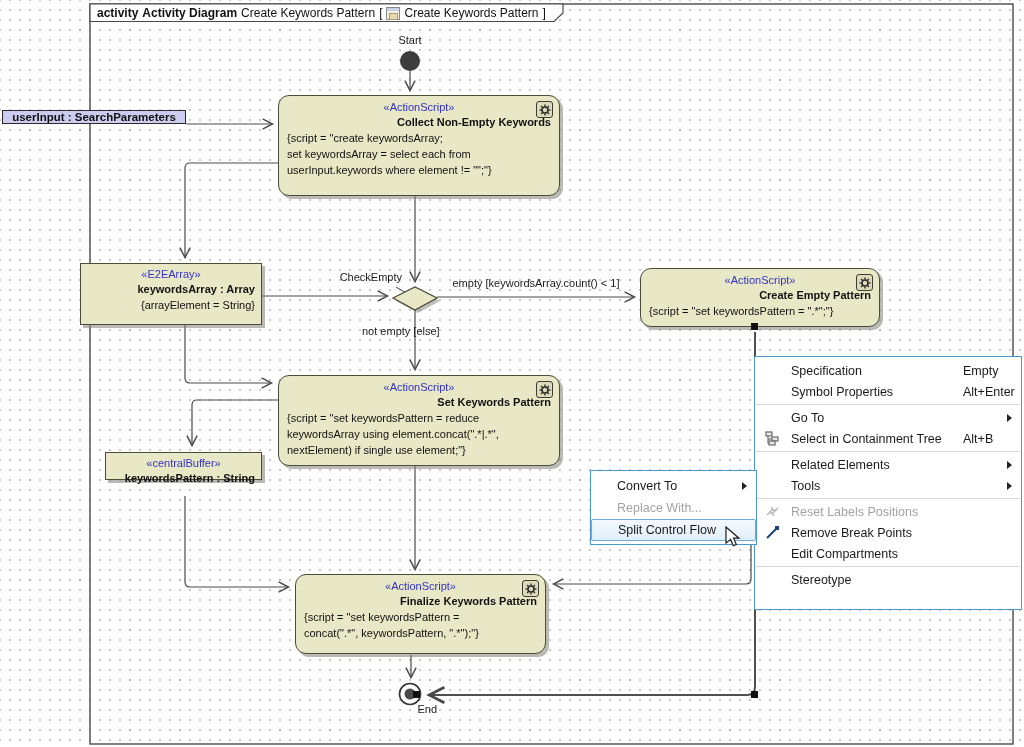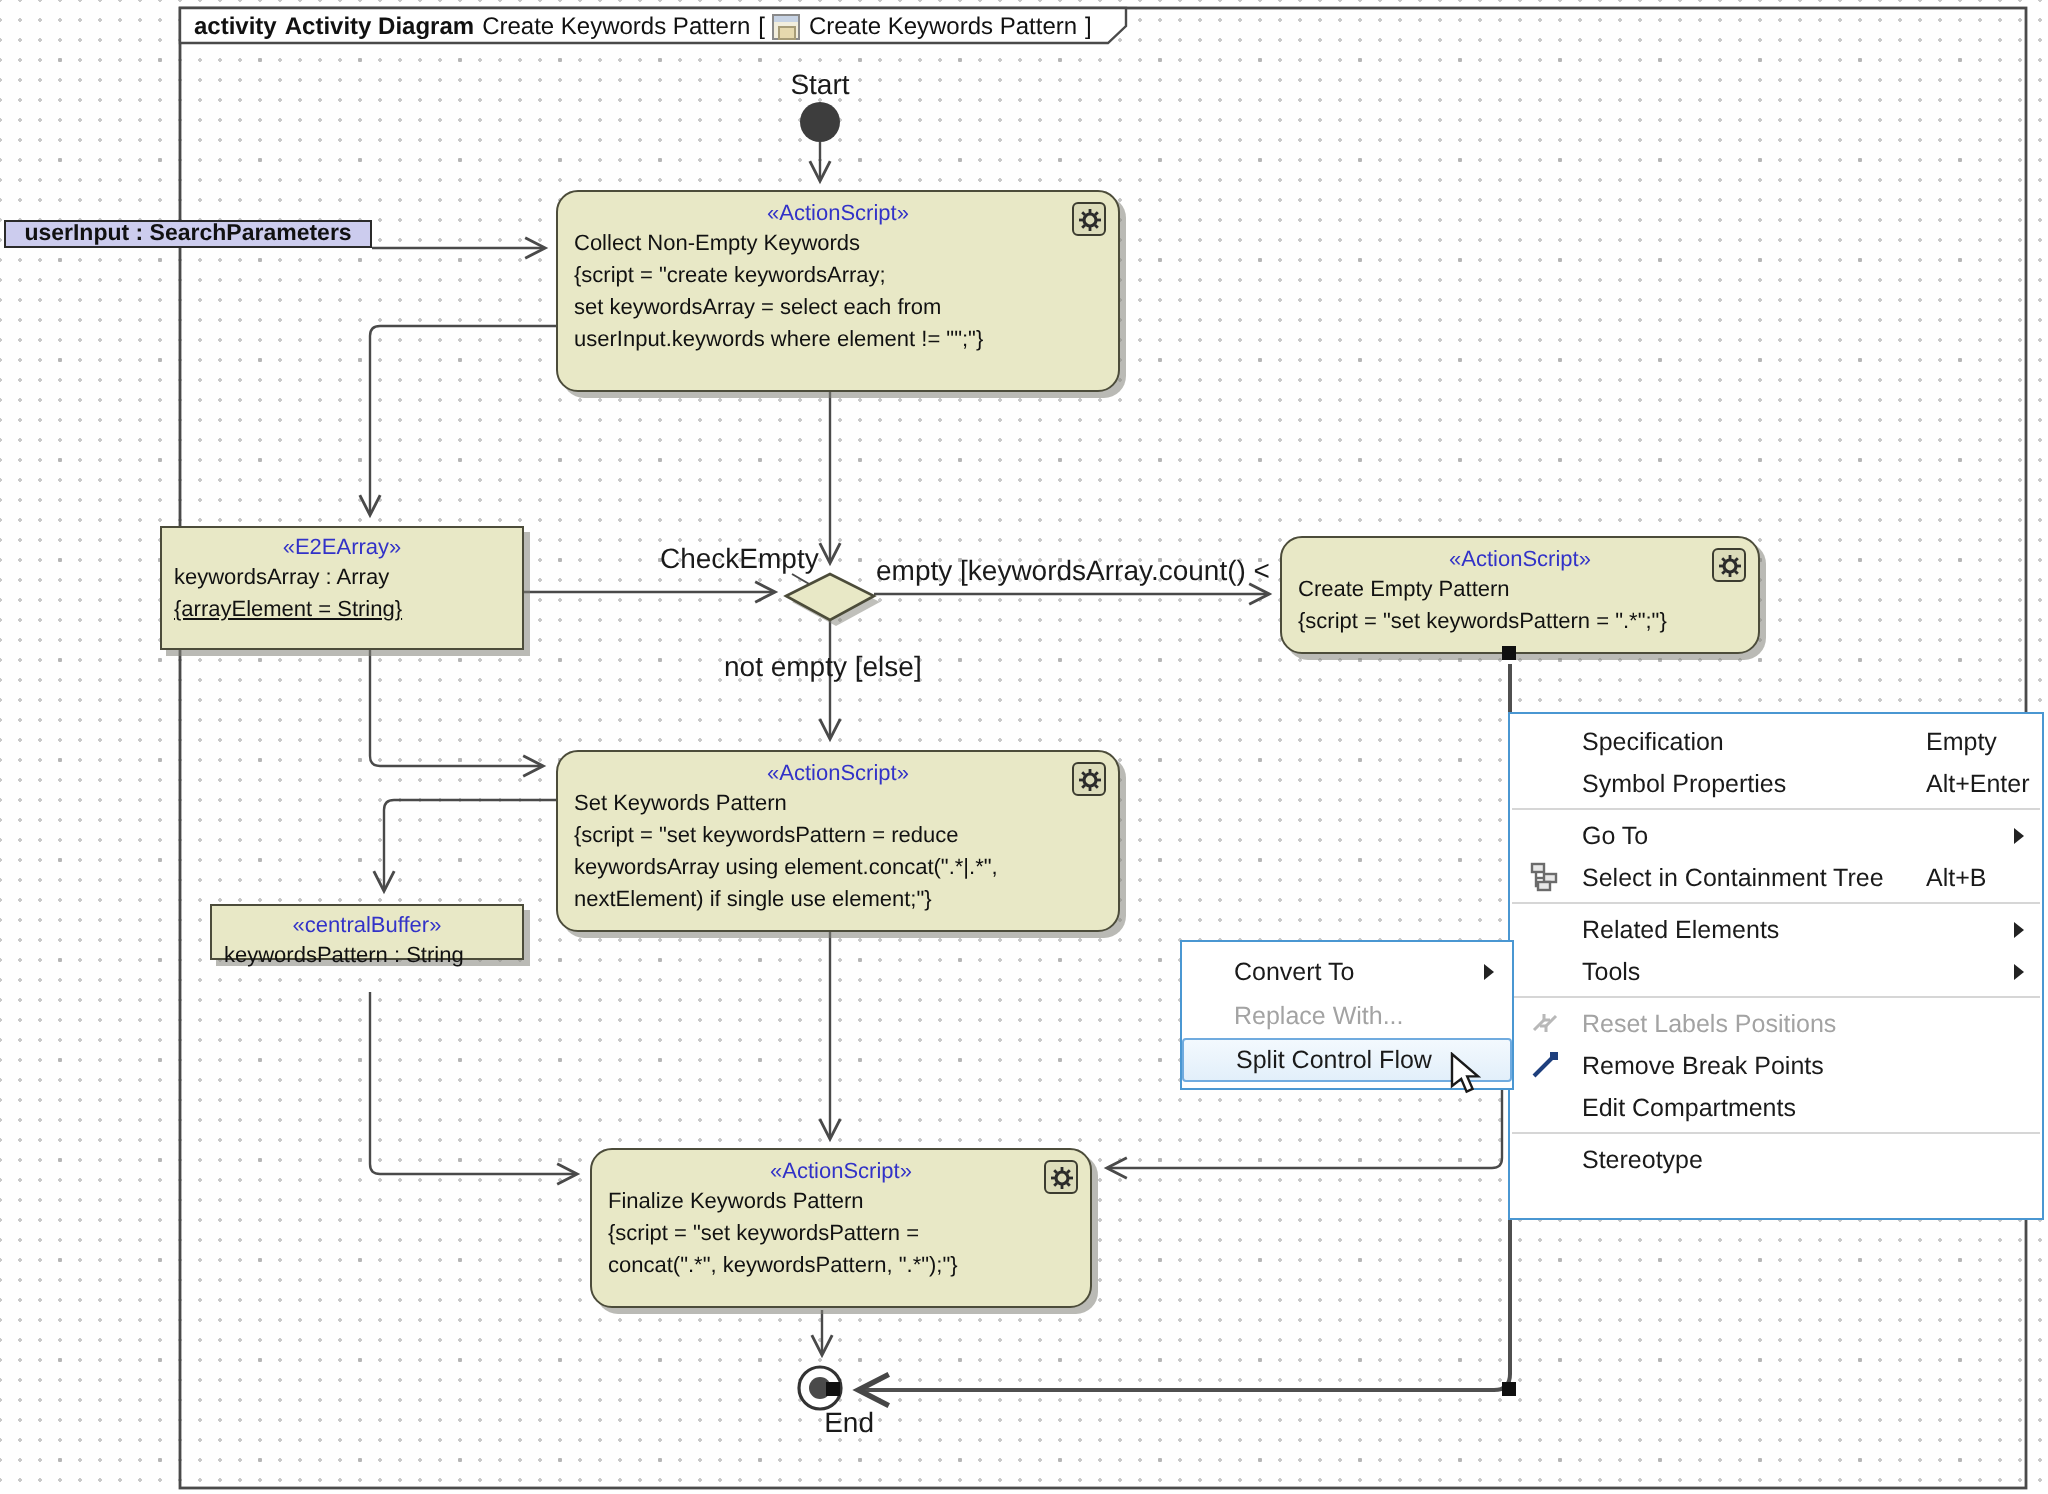--- a/index.html
+++ b/index.html
@@ -23,35 +23,35 @@
   
   .node {
     position:absolute; z-index:2;
     background:#e8e8c6;
     border:1.4px solid #4c4c3a;
     box-shadow:3px 3px 0 rgba(130,130,120,0.55);
     font-size:11px; color:#111;
   }
   .action { border-radius:11px; padding:4px 8px; }
   .stereo { text-align:center; color:#3232c8; line-height:14px; }
-  .node-name { text-align:left; font-weight:normal; line-height:16px; color:#111; }
+  .node-name { text-align:right; font-weight:bold; line-height:16px; color:#111; }
   .script-line { text-align:left; line-height:16px; white-space:nowrap; }
   .gear {
     position:absolute; right:6px; top:5px; width:17px; height:17px;
     border:1.4px solid #3c3c30; border-radius:3px; background:#dcdcba;
     display:flex; align-items:center; justify-content:center;
   }
   .buffer { padding:3px 6px; }
   .obj-param {
     position:absolute; z-index:2; left:2px; top:110px; width:184px; height:14px;
     background:#ccccee; border:1.4px solid #2a2a2a;
     font-weight:bold; font-size:11.5px; color:#111;
     display:flex; align-items:center; justify-content:center;
   }
-  .diagram-label { position:absolute; z-index:2; font-size:14px; color:#1a1a1a; white-space:nowrap; }
+  .diagram-label { position:absolute; z-index:2; font-size:11px; color:#1a1a1a; white-space:nowrap; }
   .handle { position:absolute; width:7px; height:7px; background:#101010; z-index:3; }
 
   
   .frame-header-text {
     position:absolute; left:97px; top:6px; z-index:2; font-size:12px; color:#111;
     display:flex; align-items:center; gap:4px; white-space:nowrap;
   }
   .frame-header-text .bold { font-weight:bold; }
   .hdr-icon { display:inline-block; width:14px; height:13px; position:relative;
     border:1px solid #8a8a8a; background:#f2eedd; }
@@ -167,21 +167,21 @@
             <line x1="9.9" y1="2.1" x2="8.5" y2="3.5"></line>
             <line x1="3.5" y1="8.5" x2="2.1" y2="9.9"></line>
           </g>
         </svg>
     </div>
   </div>
 
   <div class="node buffer" style="left:80px;top:263px;width:182px;height:62px;">
     <div class="stereo">«E2EArray»</div>
     <div class="node-name">keywordsArray : Array</div>
-    <div class="script-line" style="text-align:left;text-decoration:underline;">{arrayElement = String}</div>
+    <div class="script-line" style="text-align:right;">{arrayElement = String}</div>
   </div>
 
   <div class="node action" style="left:640px;top:268px;width:240px;height:59px;">
     <div class="stereo">«ActionScript»</div>
     <div class="node-name">Create Empty Pattern</div>
     <div class="script-line">{script = "set keywordsPattern = ".*";"}</div>
     <div class="gear">
       <svg width="12" height="12">
           <circle cx="6" cy="6" r="3" fill="none" stroke="#2b2b2b" stroke-width="1.6"></circle>
           <g stroke="#2b2b2b" stroke-width="1.4">

